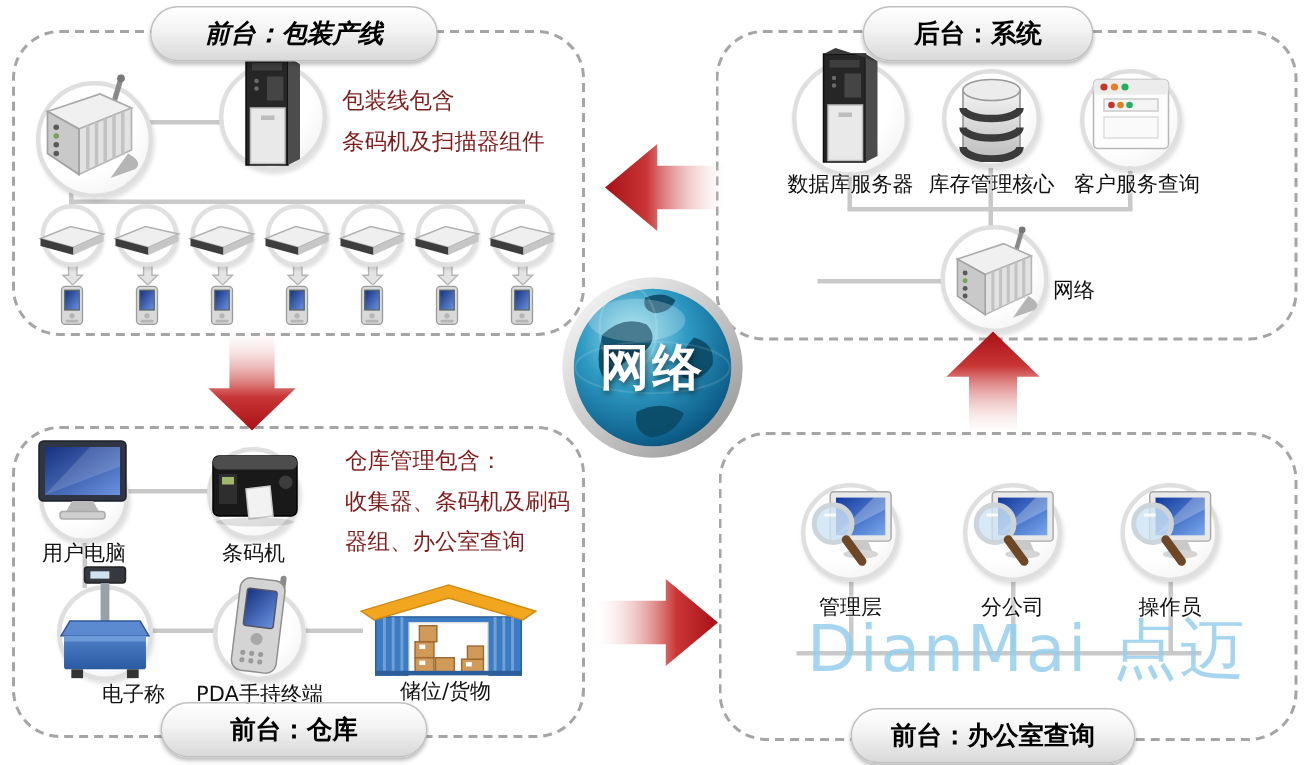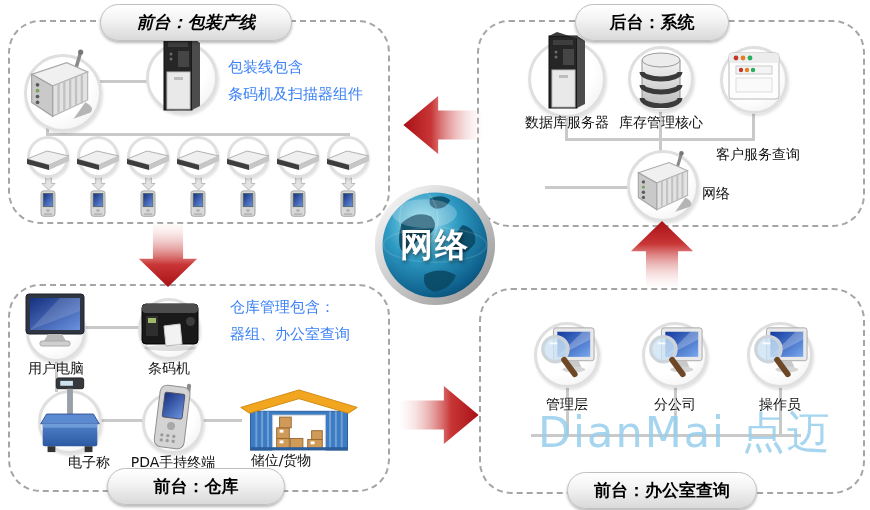--- a/index.html
+++ b/index.html
@@ -9,21 +9,21 @@
   .pill{position:absolute;z-index:6;background:linear-gradient(180deg,#ffffff 0%,#f4f4f4 40%,#d9d9d9 100%);
         border:1px solid #c0c0c0;border-radius:20px;box-shadow:0 2px 3px rgba(0,0,0,0.28);
         font-weight:bold;font-size:17px;color:#000;padding:6px 0;text-align:center;white-space:nowrap;}
   .hline,.vline{position:absolute;background:#c9c9c9;z-index:1;}
   .hline{height:3px;} .vline{width:3px;}
   .circle{position:absolute;border-radius:50%;background:radial-gradient(circle at 35% 30%,#ffffff 55%,#ededed 100%);
           border:3px solid #dfdfdf;box-shadow:1px 2px 3px rgba(0,0,0,0.13);z-index:2;box-sizing:border-box;}
   .icon{position:absolute;z-index:3;}
   .lbl{position:absolute;z-index:4;font-size:14px;color:#101010;text-align:center;white-space:nowrap;
        text-shadow:0 0 2px #fff,0 0 2px #fff;}
-  .note{position:absolute;z-index:4;font-size:15px;color:#3b82f6;line-height:1.8;white-space:nowrap;}
+  .note{position:absolute;z-index:4;font-size:15px;color:#7f1d1d;line-height:1.8;white-space:nowrap;}
   .unit{position:absolute;width:44px;top:136px;display:flex;flex-direction:column;align-items:center;z-index:3;}
   .ucircle{width:42px;height:42px;border-radius:50%;border:3px solid #e0e0e0;background:#fff;
            box-shadow:1px 2px 2px rgba(0,0,0,0.1);position:relative;box-sizing:border-box;}
   .ucircle svg{position:absolute;left:-5px;top:9px;width:46px;height:24px;}
   .gArrow{width:15px;height:14px;margin:-2px 0 0;}
   .pdaS{width:20px;height:28px;}
   .globe-wrap{position:absolute;left:373px;top:183px;width:124px;height:124px;z-index:5;}
   .globe-label{position:absolute;left:0;top:0;width:124px;height:124px;display:flex;align-items:center;justify-content:center;
                font-size:33px;font-weight:bold;color:#fff;letter-spacing:2px;z-index:6;
                text-shadow:1px 2px 4px rgba(0,0,0,0.55);}
@@ -295,21 +295,21 @@
     <rect x="1" y="1" width="50" height="10" rx="3" fill="#ececec"></rect>
     <circle cx="8" cy="6" r="2.4" fill="#c0392b"></circle>
       <circle cx="15" cy="6" r="2.4" fill="#e67e22"></circle>
       <circle cx="22" cy="6" r="2.4" fill="#27ae60"></circle>
     <rect x="8" y="14" width="36" height="8" fill="#f4f4f4" stroke="#ccc"></rect>
     <circle cx="13" cy="18" r="2.2" fill="#c0392b"></circle>
       <circle cx="19" cy="18" r="2.2" fill="#e67e22"></circle>
       <circle cx="25" cy="18" r="2.2" fill="#27ae60"></circle>
     <rect x="8" y="26" width="36" height="14" fill="#fafafa" stroke="#ddd"></rect>
   </svg>
-  <div class="lbl" style="left:703px;top:114px;width:110px;margin-top:32px;">客户服务查询</div>
+  <div class="lbl" style="left:703px;top:114px;width:110px;">客户服务查询</div>
 
   <div class="circle" style="left:627px;top:150px;width:72px;height:72px;"></div>
   <svg class="icon" style="left:628px;top:148px;width:74px;height:70px;" viewBox="0 0 72 68">
     <line x1="52" y1="5" x2="47" y2="22" stroke="#8a8a8a" stroke-width="3" stroke-linecap="round"></line>
     <circle cx="52" cy="5" r="2.2" fill="#777"></circle>
     <path d="M56,48 q9,5 4,9 l-14,5 z" fill="#b5b5b5"></path>
     <polygon points="10,24 40,14 58,22 28,34" fill="#f0f0f0" stroke="#aaa"></polygon>
     <polygon points="28,34 58,22 58,46 28,60" fill="#e2e2e2" stroke="#b5b5b5"></polygon>
     <path d="M33,32 V57 M38,30 V55 M43,28 V53 M48,26 V51 M53,24 V49" stroke="#c2c2c2" stroke-width="2" fill="none"></path>
     <polygon points="10,24 28,34 28,60 10,48" fill="#c9c9c9" stroke="#a2a2a2"></polygon>
@@ -345,20 +345,21 @@
     <rect x="6" y="18" width="12" height="20" fill="#2e2e2e"></rect>
     <rect x="8" y="20" width="8" height="5" fill="#9fb86a"></rect>
     <polygon points="24,28 40,26 42,46 26,48" fill="#f2f2f2" stroke="#ccc"></polygon>
     <rect x="46" y="19" width="9" height="9" rx="4.5" fill="#3c3c3c"></rect>
     <ellipse cx="30" cy="50" rx="26" ry="3" fill="rgba(0,0,0,0.12)"></ellipse>
   </svg>
   <div class="lbl" style="left:129px;top:360px;width:80px;">条码机</div>
 
   <div class="note" style="left:230px;top:294px;">
     <div>仓库管理包含：</div>
+    <div>收集器、条码机及刷码</div>
     <div>器组、办公室查询</div>
   </div>
 
   <div class="circle" style="left:38px;top:390px;width:64px;height:64px;"></div>
   <svg class="icon" style="left:38px;top:376px;width:64px;height:80px;" viewBox="0 0 64 82">
     <rect x="18" y="2" width="28" height="11" rx="2" fill="#35383d" stroke="#222"></rect>
     <rect x="22" y="5" width="13" height="5" fill="#cfe3ef"></rect>
     <rect x="29" y="13" width="6" height="26" fill="#9aa0a8"></rect>
     <polygon points="8,39 56,39 62,49 2,49" fill="#5b8ad0" stroke="#33559a"></polygon>
     <rect x="4" y="49" width="56" height="23" rx="2" fill="url(#gBlueBox)"></rect>
@@ -398,21 +399,21 @@
         <rect x="73" y="44" width="11" height="9"></rect>
     </g>
     <g fill="#fff">
         <rect x="40" y="43" width="4" height="3"></rect>
         <rect x="40" y="54" width="4" height="3"></rect>
         <rect x="72" y="55" width="4" height="3"></rect>
       </g>
     <rect x="10" y="61" width="100" height="3" fill="#2b5e9b"></rect>
     <polygon points="0,20 60,2 120,20 111,26 60,11 9,26" fill="#f2a51f" stroke="#cf8a12"></polygon>
   </svg>
-  <div class="lbl" style="left:231px;top:452px;width:100px;">储位/货物</div>
+  <div class="lbl" style="left:247px;top:452px;width:100px;">储位/货物</div>
 
   <div class="dashed-box" style="left:479px;top:288px;width:382px;height:202px;"></div>
   <div class="pill" style="left:567px;top:472px;width:188px;">前台：办公室查询</div>
 
   <div class="vline" style="left:566px;top:386px;height:50px;"></div>
   <div class="vline" style="left:674px;top:386px;height:50px;"></div>
   <div class="vline" style="left:779px;top:386px;height:50px;"></div>
   <div class="hline" style="left:531px;top:434px;width:270px;"></div>
 
   <div class="circle" style="left:534px;top:322px;width:66px;height:66px;"></div>

